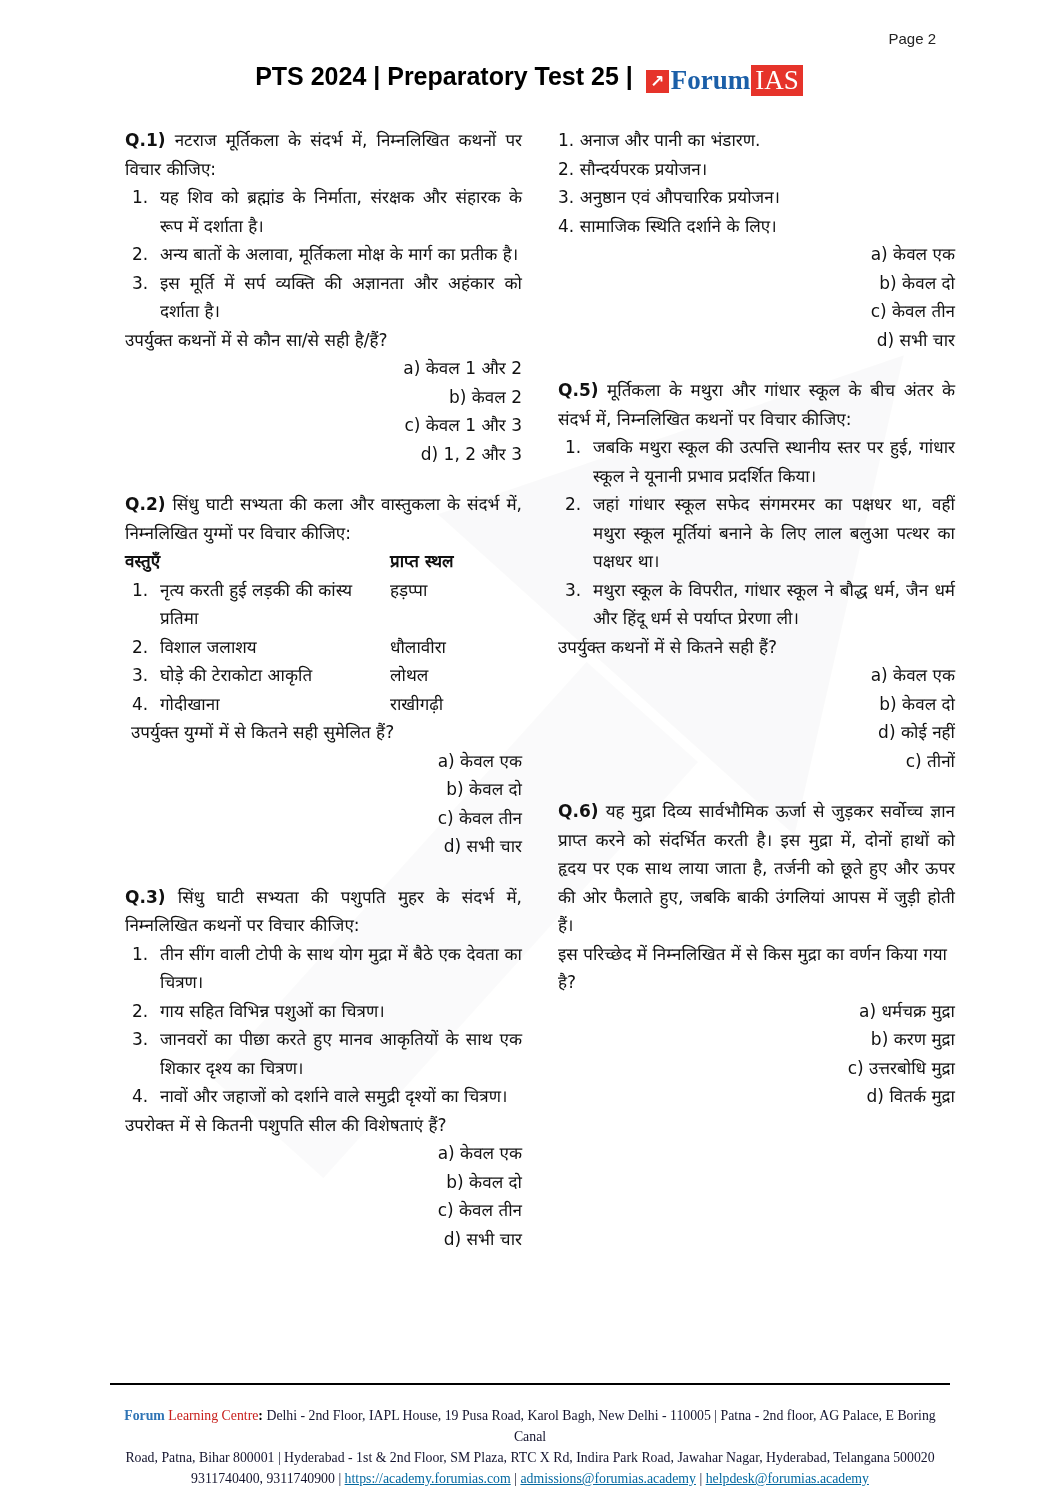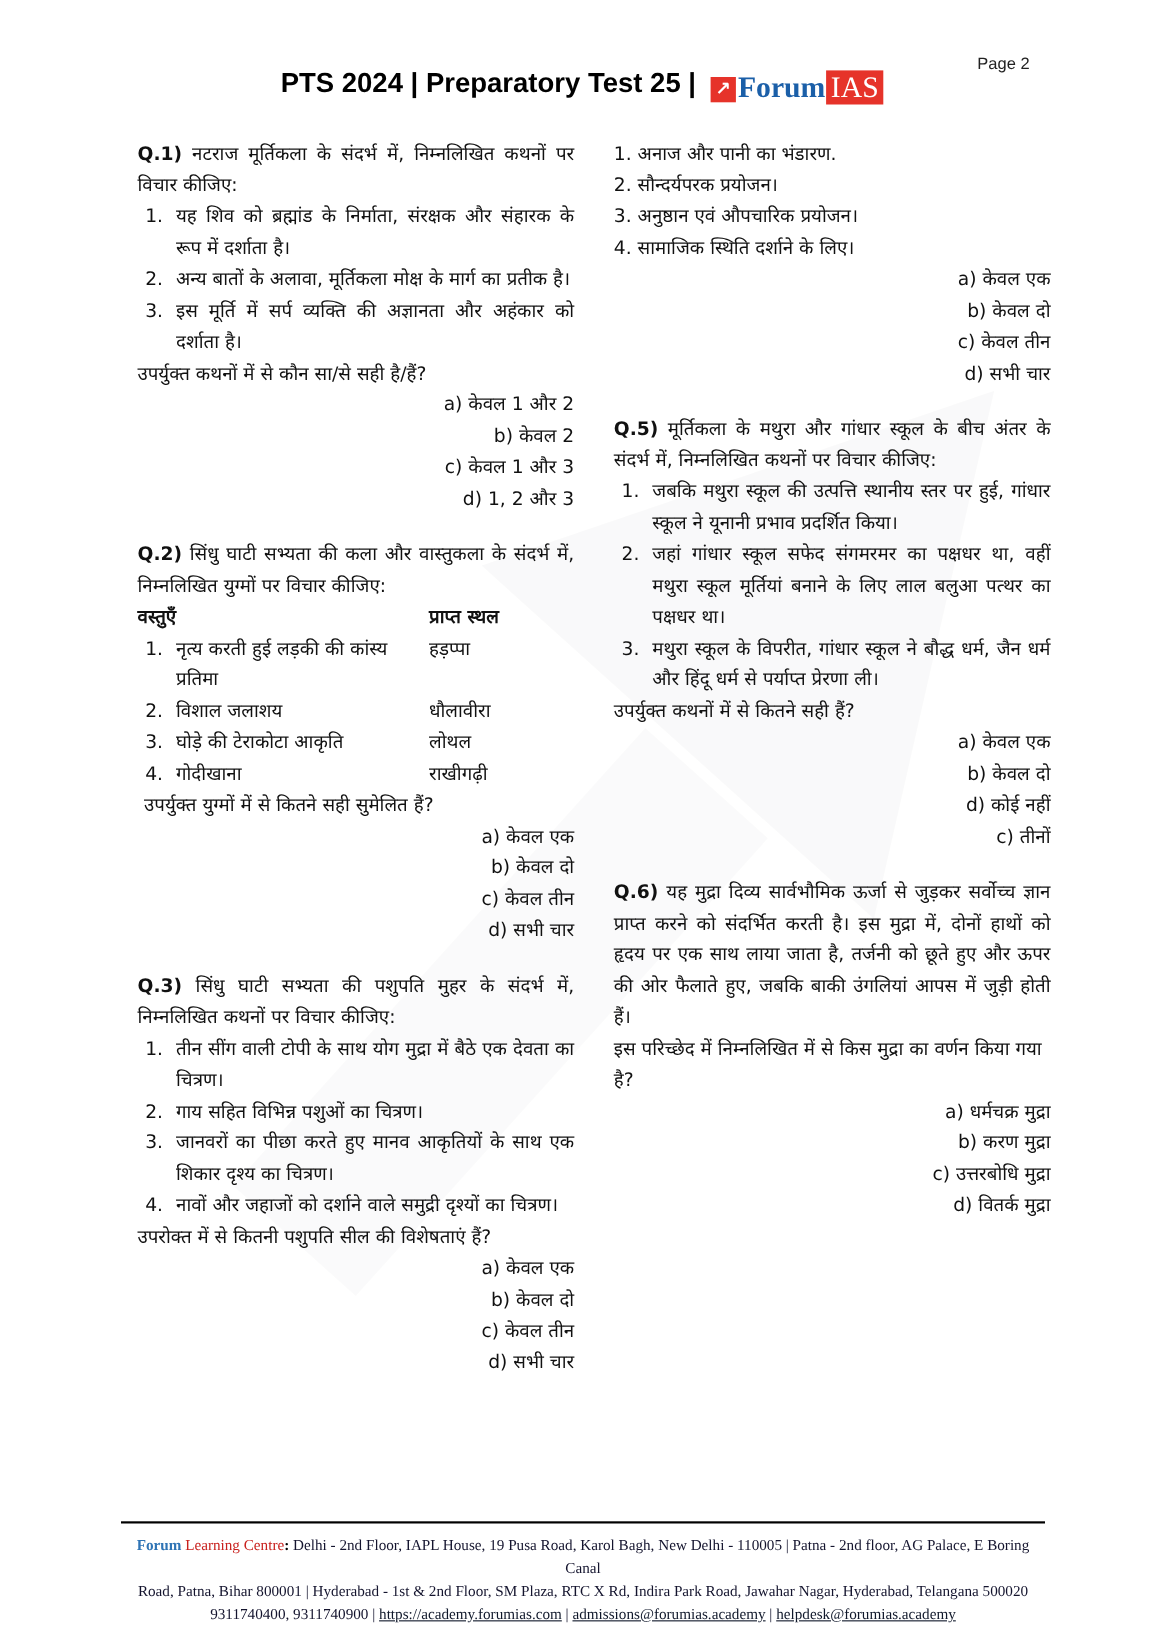--- a/index.html
+++ b/index.html
@@ -8,21 +8,21 @@
     font-family:"DejaVu Sans",sans-serif;color:#111;overflow:hidden;
   }
   
   .wm-tri{position:absolute;top:300px;left:520px;width:0;height:0;
     border-left:240px solid transparent;border-right:240px solid transparent;
     border-bottom:430px solid rgba(20,20,40,0.022);transform:rotate(42deg);pointer-events:none;}
   .wm-band{position:absolute;top:640px;left:380px;width:150px;height:560px;
     background:rgba(20,20,40,0.02);transform:rotate(42deg);pointer-events:none;}
 
   .page-label{position:absolute;top:30px;right:122px;font-size:15px;color:#222;
-    font-family:"Liberation Sans",sans-serif;margin-top:20px;}
+    font-family:"Liberation Sans",sans-serif;}
   .header{position:absolute;top:62px;left:0;width:100%;text-align:center;white-space:nowrap;}
   .header .title{font-family:"Liberation Sans",sans-serif;font-weight:bold;font-size:25px;color:#000;}
   .logo{display:inline-block;vertical-align:-4px;margin-left:8px;white-space:nowrap;}
   .logo .arrowbox{display:inline-block;width:23px;height:23px;background:var(--logo-red);
     color:#fff;font-size:17px;line-height:23px;text-align:center;font-weight:bold;
     vertical-align:2px;margin-right:2px;}
   .logo .forum{font-family:"Liberation Serif",serif;font-weight:bold;font-size:27px;color:var(--logo-blue);}
   .logo .ias{font-family:"Liberation Serif",serif;font-size:27px;color:#fff;background:var(--logo-red);
     padding:0 4px 1px 4px;margin-left:1px;}
 
@@ -43,26 +43,26 @@
   .qline.ind{padding-left:6px;}
   .opts p{margin:0;text-align:right;}
 
   .pairs{counter-reset:p;}
   .pair-row{display:grid;grid-template-columns:265px 1fr;}
   .pair-head{font-weight:bold;}
   .pair-item{position:relative;padding-left:35px;counter-increment:p;}
   .pair-item::before{content:counter(p) ".";position:absolute;left:7px;top:0;}
 
   .footer{position:absolute;left:110px;top:1383px;width:840px;border-top:2px solid #000;
-    padding-top:9px;text-align:center;font-family:"Liberation Serif",serif;
+    padding-top:20px;text-align:center;font-family:"Liberation Serif",serif;
     font-size:13.8px;line-height:21px;color:#14142e;}
   .footer .brand-forum{color:#2f74b5;font-weight:bold;}
   .footer .brand-learning{color:#c8201d;}
   .footer .colon{font-weight:bold;color:#000;}
-  .flink{color:#0f172a;text-decoration:underline;cursor:pointer;}
+  .flink{color:#0369a1;text-decoration:underline;cursor:pointer;}
 </style>
 </head>
 <body>
 
 <div class="wm-tri"></div>
 <div class="wm-band"></div>
 
 <div class="page-label">Page 2</div>
 
 <div class="header">

